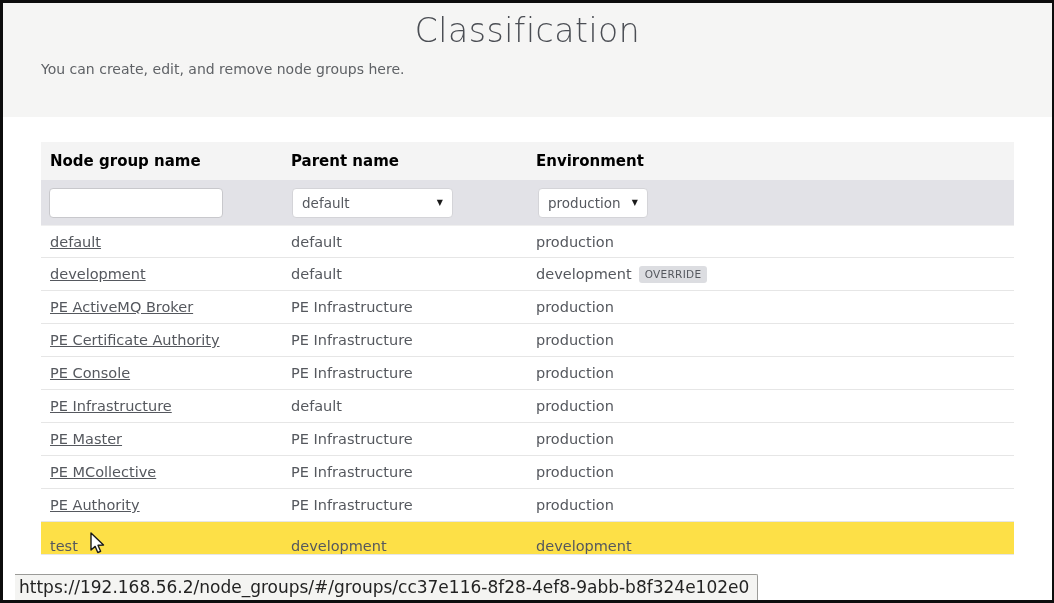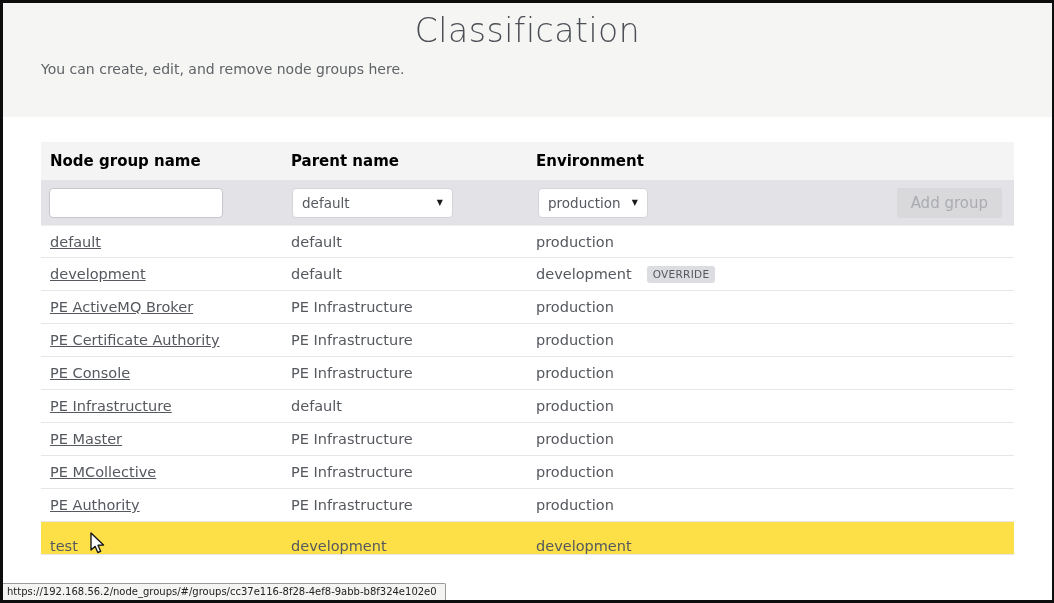--- a/index.html
+++ b/index.html
@@ -103,39 +103,39 @@
   .data-row a {
     color: #55585e;
     text-decoration: underline;
     cursor: pointer;
   }
   .data-row.hovered { background: #fde047; align-items: flex-end; }
   .data-row.hovered a { text-decoration: none; }
 
   .override-badge {
     display: inline-block;
-    margin-left: 15px;
+    margin-left: 7px;
     background: #dcdde1;
     color: #55585e;
     font-size: 10.5px;
     padding: 2px 6px 3px 6px;
     border-radius: 3px;
     letter-spacing: 0.3px;
   }
 
   
   .status-bar {
     position: absolute;
-    left: 0; bottom: 0;
+    left: 12px; bottom: 0;
     background: #f4f4f2;
     border: 1px solid #9b9b98;
     border-left: none; border-bottom: none;
     border-top-right-radius: 2px;
     padding: 2px 8px 3px 4px;
-    font-size: 10px;
+    font-size: 17px;
     color: #232323;
     white-space: nowrap;
   }
 
   
   .cursor {
     position: absolute;
     left: 85px; top: 529px;
     width: 20px; height: 24px;
     pointer-events: none;
@@ -167,21 +167,20 @@
         <div class="fake-select sel-parent">
           <span>default</span>
           <span class="sel-arrow">▼</span>
         </div>
       </div>
       <div class="col-env">
         <div class="fake-select sel-env">
           <span>production</span>
           <span class="sel-arrow">▼</span>
         </div>
-        <button class="add-btn" disabled="">Add group</button>
       </div>
     </div>
 
     <div>
         <div class="tr data-row">
           <div class="col-name"><a>default</a></div>
           <div class="col-parent">default</div>
           <div class="col-env">
             <span>production</span>
           </div>

